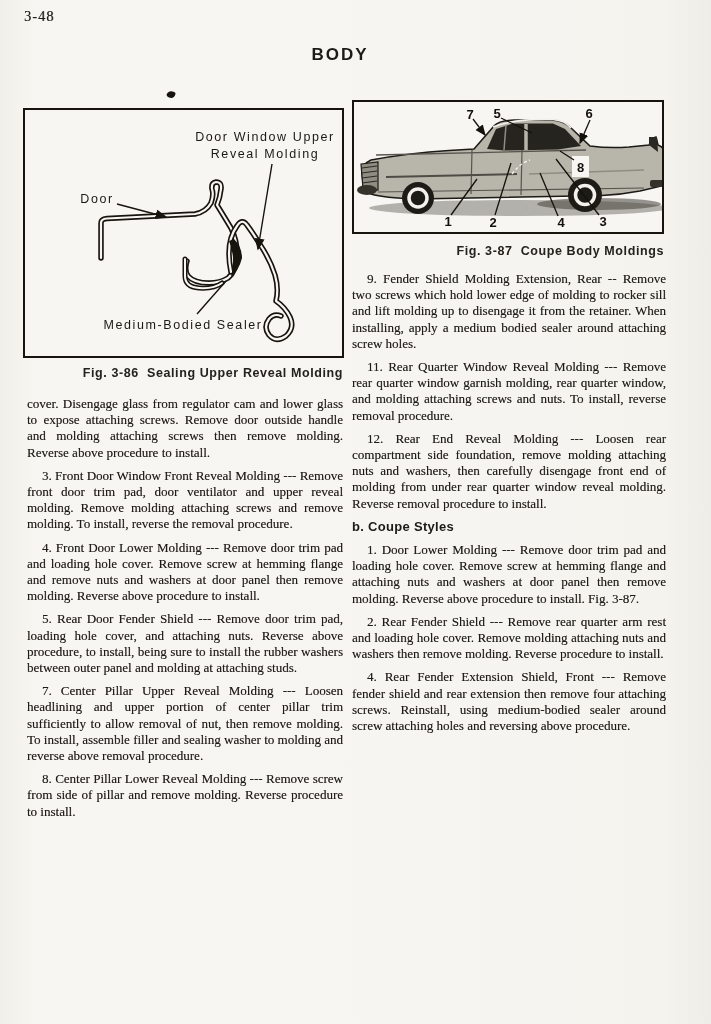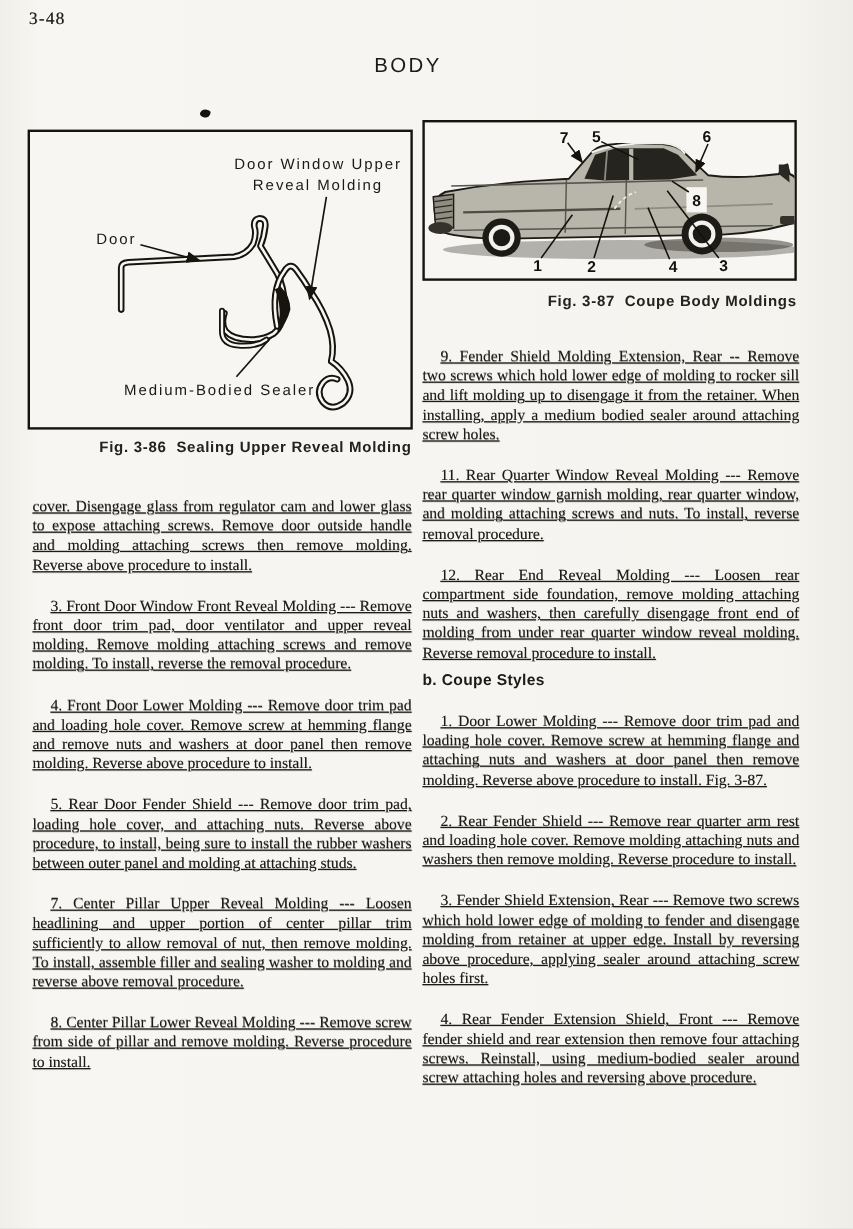--- a/index.html
+++ b/index.html
@@ -3,32 +3,32 @@
 <meta charset="utf-8">
 <style>
   html,body{margin:0;padding:0;background:#d9d7d2;}
   .page{
     position:relative;width:711px;height:1024px;margin:0 auto;
     background:linear-gradient(90deg,#f1efe9 0%,#f8f6f2 5%,#f7f5f1 60%,#f5f3ee 93%,#efede7 100%);
     font-family:"Liberation Serif",serif;color:#1d1b17;overflow:hidden;
   }
   .page-number{position:absolute;left:24px;top:8px;font-size:14.5px;font-weight:normal;letter-spacing:1px;text-shadow:0.3px 0.3px 0.4px rgba(25,20,15,.5);}
   .title{position:absolute;top:45px;left:0;width:680px;text-align:center;
-    font-family:"Liberation Sans",sans-serif;font-weight:normal;font-size:17px;letter-spacing:2px;}
+    font-family:"Liberation Sans",sans-serif;font-weight:bold;font-size:17px;letter-spacing:2px;}
   .figure-box{position:absolute;border:2.5px solid #17140e;background:#f8f6f2;}
   .fig1{left:23px;top:108px;width:317px;height:246px;}
   .fig2{left:352px;top:100px;width:308px;height:130px;}
   .caption{position:absolute;font-family:"Liberation Sans",sans-serif;font-size:12.5px;font-weight:600;
     letter-spacing:0.6px;text-align:right;color:#24221d;}
   .cap1{top:366px;left:23px;width:320px;}
   .cap2{top:244px;left:352px;width:312px;}
   .col{position:absolute;font-size:13px;line-height:16.2px;}
   .col-left{left:27px;top:396px;width:316px;}
   .col-right{left:352px;top:271px;width:314px;}
-  .col p{margin:18px 0 7px 0;text-align:justify;text-shadow:0.25px 0.25px 0.35px rgba(30,25,18,.45);text-decoration:underline;}
+  .col p{margin:0 0 7px 0;text-align:justify;text-shadow:0.25px 0.25px 0.35px rgba(30,25,18,.45);}
   .col p.indent{text-indent:15px;}
   .subheading{font-family:"Liberation Sans",sans-serif;font-weight:bold;font-size:13px;
     margin:5px 0 7px 0;letter-spacing:0.3px;}
   .ink-mark{position:absolute;left:167px;top:91px;width:8px;height:7px;background:#16130e;
     border-radius:65% 25% 55% 35%;transform:rotate(24deg);}
   svg{display:block;}
   .fig-label{font-family:"Liberation Sans",sans-serif;font-size:12.5px;letter-spacing:1.6px;fill:#1b1914;}
   .callout{font-family:"Liberation Sans",sans-serif;font-size:13px;font-weight:bold;fill:#14110c;}
 </style>
 </head>
@@ -155,17 +155,16 @@
     <p class="indent">8. Center Pillar Lower Reveal Molding --- Remove screw from side of pillar and remove molding. Reverse procedure to install.</p>
   </div>
 
   <div class="col col-right">
     <p class="indent">9. Fender Shield Molding Extension, Rear -- Remove two screws which hold lower edge of molding to rocker sill and lift molding up to disengage it from the retainer. When installing, apply a medium bodied sealer around attaching screw holes.</p>
     <p class="indent">11. Rear Quarter Window Reveal Molding --- Remove rear quarter window garnish molding, rear quarter window, and molding attaching screws and nuts. To install, reverse removal procedure.</p>
     <p class="indent">12. Rear End Reveal Molding --- Loosen rear compartment side foundation, remove molding attaching nuts and washers, then carefully disengage front end of molding from under rear quarter window reveal molding. Reverse removal procedure to install.</p>
     <div class="subheading">b. Coupe Styles</div>
     <p class="indent">1. Door Lower Molding --- Remove door trim pad and loading hole cover. Remove screw at hemming flange and attaching nuts and washers at door panel then remove molding. Reverse above procedure to install. Fig. 3-87.</p>
     <p class="indent">2. Rear Fender Shield --- Remove rear quarter arm rest and loading hole cover. Remove molding attaching nuts and washers then remove molding. Reverse procedure to install.</p>
-    <p class="indent">3. Fender Shield Extension, Rear --- Remove two screws which hold lower edge of molding to fender and disengage molding from retainer at upper edge. Install by reversing above procedure, applying sealer around attaching screw holes first.</p>
     <p class="indent">4. Rear Fender Extension Shield, Front --- Remove fender shield and rear extension then remove four attaching screws. Reinstall, using medium-bodied sealer around screw attaching holes and reversing above procedure.</p>
   </div>
 
 </div>
 
 </body></html>

